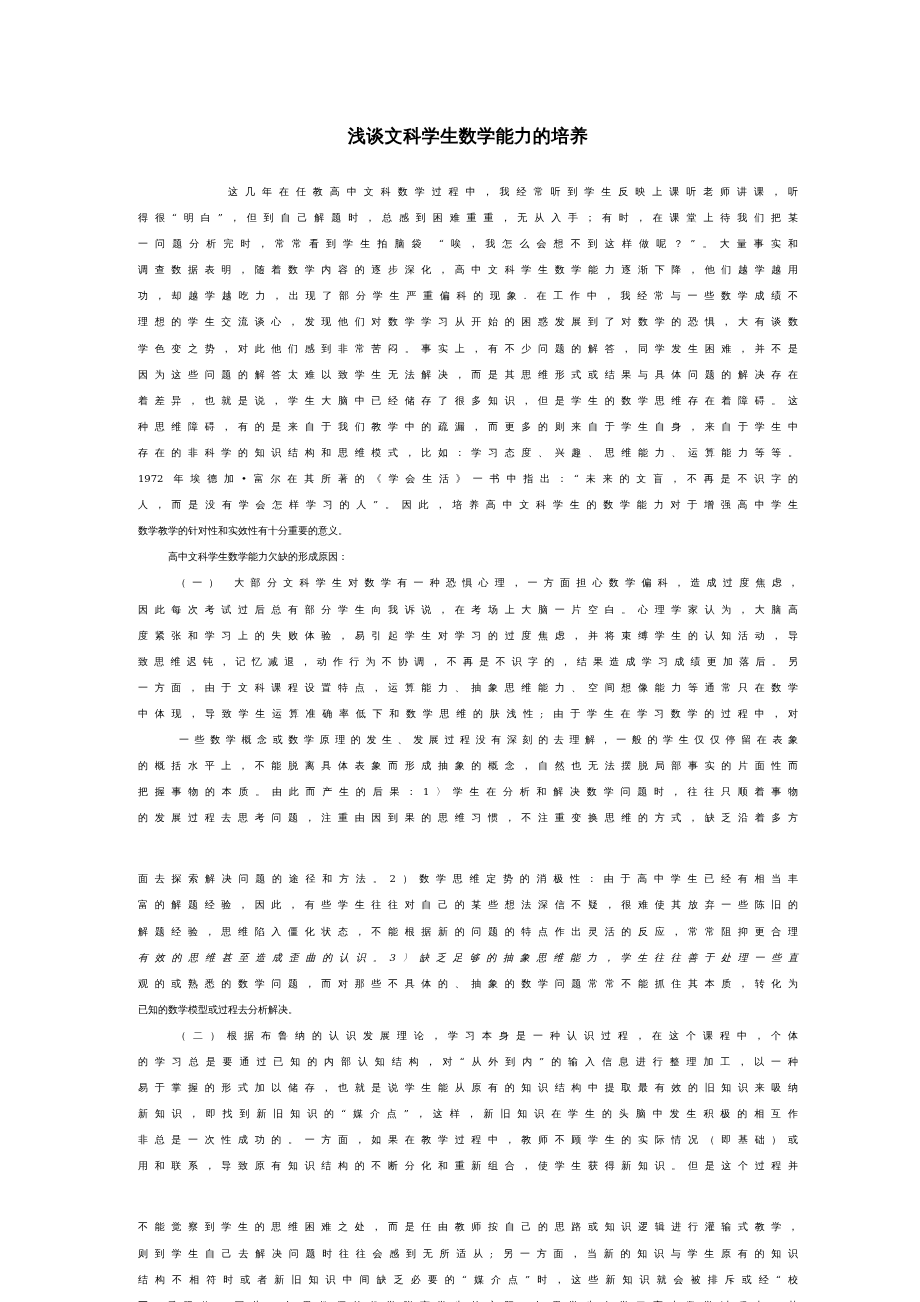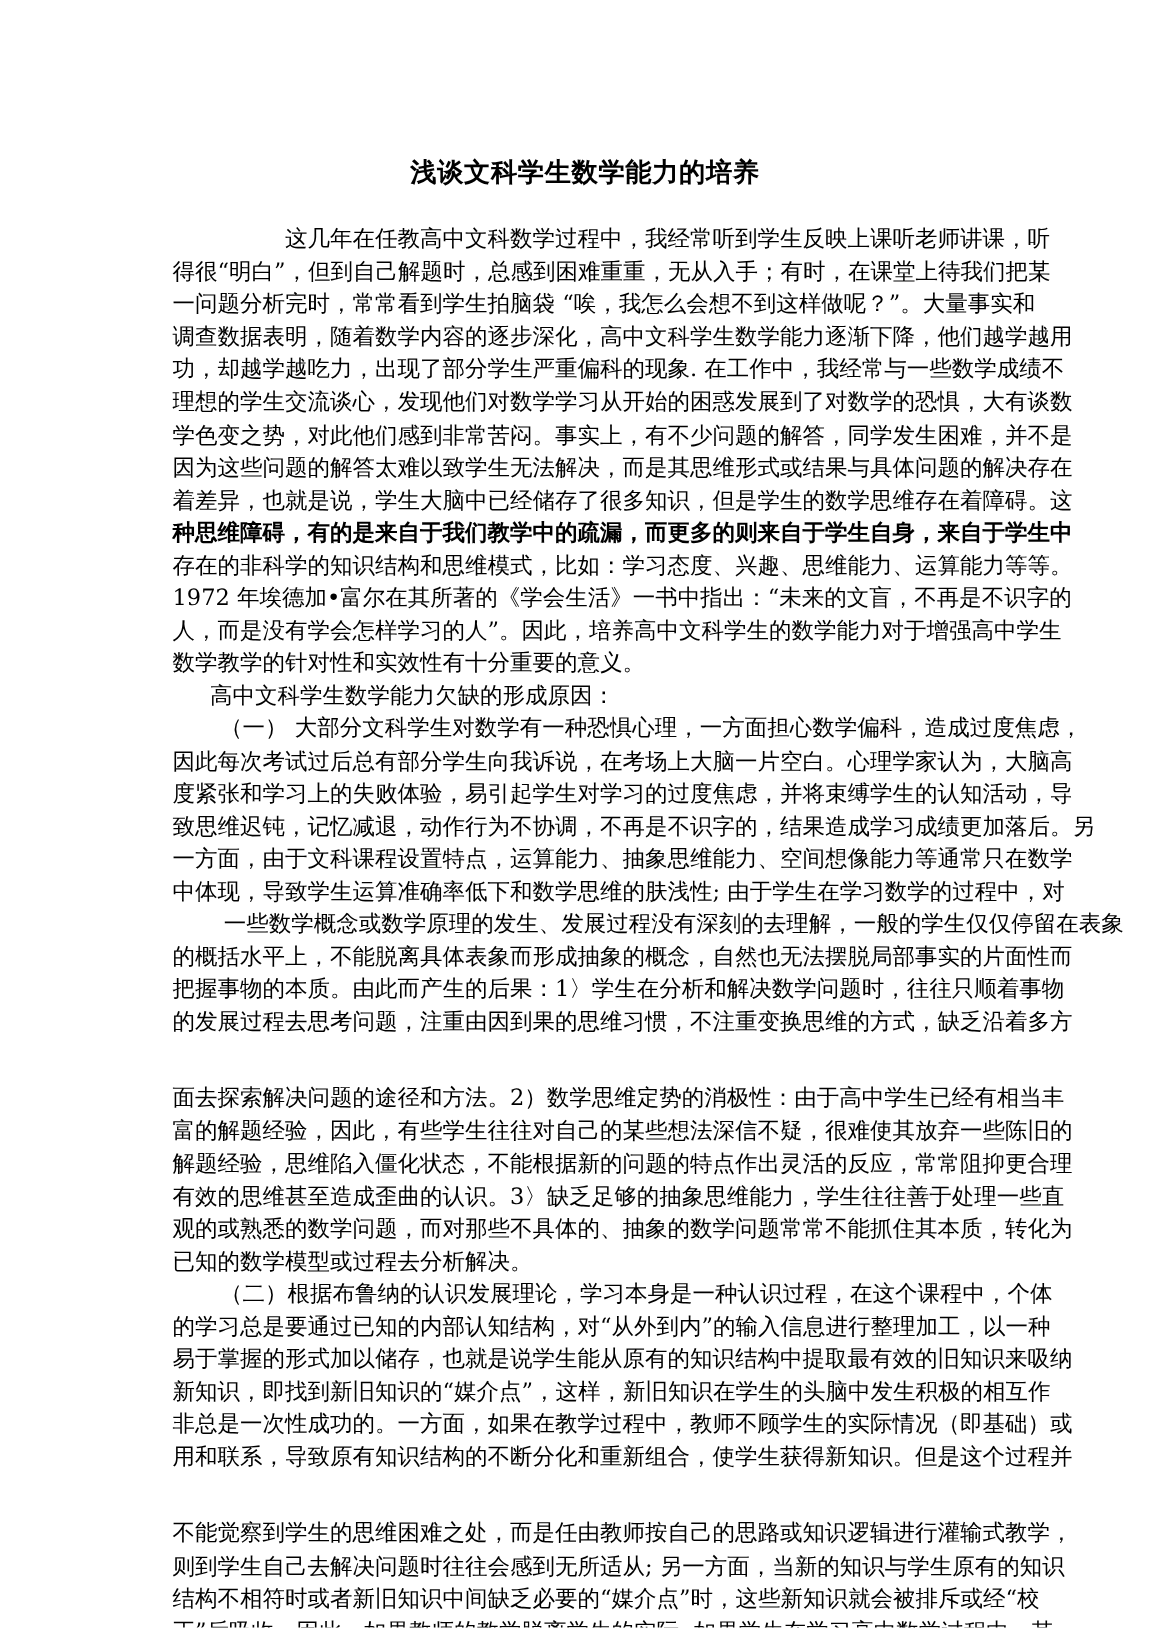--- a/index.html
+++ b/index.html
@@ -1,61 +1,61 @@
 <!DOCTYPE html>
 <html><head>
 <meta charset="utf-8">
 <style>
   html, body { margin: 0; padding: 0; background: #ffffff; }
   body { width: 920px; height: 1302px; overflow: hidden; position: relative;
          font-family: "DejaVu Serif", "Liberation Serif", serif; color: #000; }
   .page { position: absolute; left: 138px; top: 0; width: 660px; }
   .title { position: absolute; top: 124px; left: 0; width: 660px; text-align: center;
            font-family: "DejaVu Sans", "Liberation Sans", sans-serif;
-           font-size: 21px; font-weight: bold; letter-spacing: 0.5px; margin: 0; }
+           font-size: 18px; font-weight: bold; letter-spacing: 0.5px; margin: 0; }
   .body { position: absolute; top: 179px; left: 0; width: 660px; }
-  .line { height: 26.1px; line-height: 26.1px; font-size: 18px; white-space: nowrap;
+  .line { height: 26.1px; line-height: 26.1px; font-size: 10px; white-space: nowrap;
           text-align: justify; text-align-last: justify; overflow: visible; }
   .line.last { text-align-last: left; }
 </style>
 </head>
 <body>
 
 <div class="page">
   <h1 class="title">浅谈文科学生数学能力的培养</h1>
   <div class="body" id="doc-body">
       <div class="line" style="padding-left: 90px;">这几年在任教高中文科数学过程中，我经常听到学生反映上课听老师讲课，听</div>
       <div class="line" style="padding-left: 0px;">得很“明白”，但到自己解题时，总感到困难重重，无从入手；有时，在课堂上待我们把某</div>
       <div class="line" style="padding-left: 0px;">一问题分析完时，常常看到学生拍脑袋 “唉，我怎么会想不到这样做呢？”。大量事实和</div>
       <div class="line" style="padding-left: 0px;">调查数据表明，随着数学内容的逐步深化，高中文科学生数学能力逐渐下降，他们越学越用</div>
       <div class="line" style="padding-left: 0px;">功，却越学越吃力，出现了部分学生严重偏科的现象. 在工作中，我经常与一些数学成绩不</div>
       <div class="line" style="padding-left: 0px;">理想的学生交流谈心，发现他们对数学学习从开始的困惑发展到了对数学的恐惧，大有谈数</div>
       <div class="line" style="padding-left: 0px;">学色变之势，对此他们感到非常苦闷。事实上，有不少问题的解答，同学发生困难，并不是</div>
       <div class="line" style="padding-left: 0px;">因为这些问题的解答太难以致学生无法解决，而是其思维形式或结果与具体问题的解决存在</div>
       <div class="line" style="padding-left: 0px;">着差异，也就是说，学生大脑中已经储存了很多知识，但是学生的数学思维存在着障碍。这</div>
-      <div class="line" style="padding-left: 0px; font-weight: bold;">种思维障碍，有的是来自于我们教学中的疏漏，而更多的则来自于学生自身，来自于学生中</div>
+      <div class="line" style="padding-left: 0px;">种思维障碍，有的是来自于我们教学中的疏漏，而更多的则来自于学生自身，来自于学生中</div>
       <div class="line" style="padding-left: 0px;">存在的非科学的知识结构和思维模式，比如：学习态度、兴趣、思维能力、运算能力等等。</div>
       <div class="line" style="padding-left: 0px;">1972 年埃德加•富尔在其所著的《学会生活》一书中指出：“未来的文盲，不再是不识字的</div>
       <div class="line" style="padding-left: 0px;">人，而是没有学会怎样学习的人”。因此，培养高中文科学生的数学能力对于增强高中学生</div>
       <div class="line last" style="padding-left: 0px;">数学教学的针对性和实效性有十分重要的意义。</div>
       <div class="line last" style="padding-left: 30px;">高中文科学生数学能力欠缺的形成原因：</div>
       <div class="line" style="padding-left: 38px;">（一） 大部分文科学生对数学有一种恐惧心理，一方面担心数学偏科，造成过度焦虑，</div>
       <div class="line" style="padding-left: 0px;">因此每次考试过后总有部分学生向我诉说，在考场上大脑一片空白。心理学家认为，大脑高</div>
       <div class="line" style="padding-left: 0px;">度紧张和学习上的失败体验，易引起学生对学习的过度焦虑，并将束缚学生的认知活动，导</div>
       <div class="line" style="padding-left: 0px;">致思维迟钝，记忆减退，动作行为不协调，不再是不识字的，结果造成学习成绩更加落后。另</div>
       <div class="line" style="padding-left: 0px;">一方面，由于文科课程设置特点，运算能力、抽象思维能力、空间想像能力等通常只在数学</div>
       <div class="line" style="padding-left: 0px;">中体现，导致学生运算准确率低下和数学思维的肤浅性; 由于学生在学习数学的过程中，对</div>
       <div class="line" style="padding-left: 0px; margin-left: 41px;">一些数学概念或数学原理的发生、发展过程没有深刻的去理解，一般的学生仅仅停留在表象</div>
       <div class="line" style="padding-left: 0px;">的概括水平上，不能脱离具体表象而形成抽象的概念，自然也无法摆脱局部事实的片面性而</div>
       <div class="line" style="padding-left: 0px;">把握事物的本质。由此而产生的后果：1〉学生在分析和解决数学问题时，往往只顺着事物</div>
       <div class="line" style="padding-left: 0px;">的发展过程去思考问题，注重由因到果的思维习惯，不注重变换思维的方式，缺乏沿着多方</div>
       <div class="line" style="padding-left: 0px; margin-top: 35px;">面去探索解决问题的途径和方法。2）数学思维定势的消极性：由于高中学生已经有相当丰</div>
       <div class="line" style="padding-left: 0px;">富的解题经验，因此，有些学生往往对自己的某些想法深信不疑，很难使其放弃一些陈旧的</div>
       <div class="line" style="padding-left: 0px;">解题经验，思维陷入僵化状态，不能根据新的问题的特点作出灵活的反应，常常阻抑更合理</div>
-      <div class="line" style="padding-left: 0px;">有效的思维甚至造成歪曲的认识。3〉缺乏足够的抽象思维能力，学生往往善于处理一些直</div>
+      <div class="line" style="padding-left: 0px; font-style: italic;">有效的思维甚至造成歪曲的认识。3〉缺乏足够的抽象思维能力，学生往往善于处理一些直</div>
       <div class="line" style="padding-left: 0px;">观的或熟悉的数学问题，而对那些不具体的、抽象的数学问题常常不能抓住其本质，转化为</div>
       <div class="line last" style="padding-left: 0px;">已知的数学模型或过程去分析解决。</div>
       <div class="line" style="padding-left: 38px;">（二）根据布鲁纳的认识发展理论，学习本身是一种认识过程，在这个课程中，个体</div>
       <div class="line" style="padding-left: 0px;">的学习总是要通过已知的内部认知结构，对“从外到内”的输入信息进行整理加工，以一种</div>
       <div class="line" style="padding-left: 0px;">易于掌握的形式加以储存，也就是说学生能从原有的知识结构中提取最有效的旧知识来吸纳</div>
       <div class="line" style="padding-left: 0px;">新知识，即找到新旧知识的“媒介点”，这样，新旧知识在学生的头脑中发生积极的相互作</div>
       <div class="line" style="padding-left: 0px;">非总是一次性成功的。一方面，如果在教学过程中，教师不顾学生的实际情况（即基础）或</div>
       <div class="line" style="padding-left: 0px;">用和联系，导致原有知识结构的不断分化和重新组合，使学生获得新知识。但是这个过程并</div>
       <div class="line" style="padding-left: 0px; margin-top: 35px;">不能觉察到学生的思维困难之处，而是任由教师按自己的思路或知识逻辑进行灌输式教学，</div>
       <div class="line" style="padding-left: 0px;">则到学生自己去解决问题时往往会感到无所适从; 另一方面，当新的知识与学生原有的知识</div>

